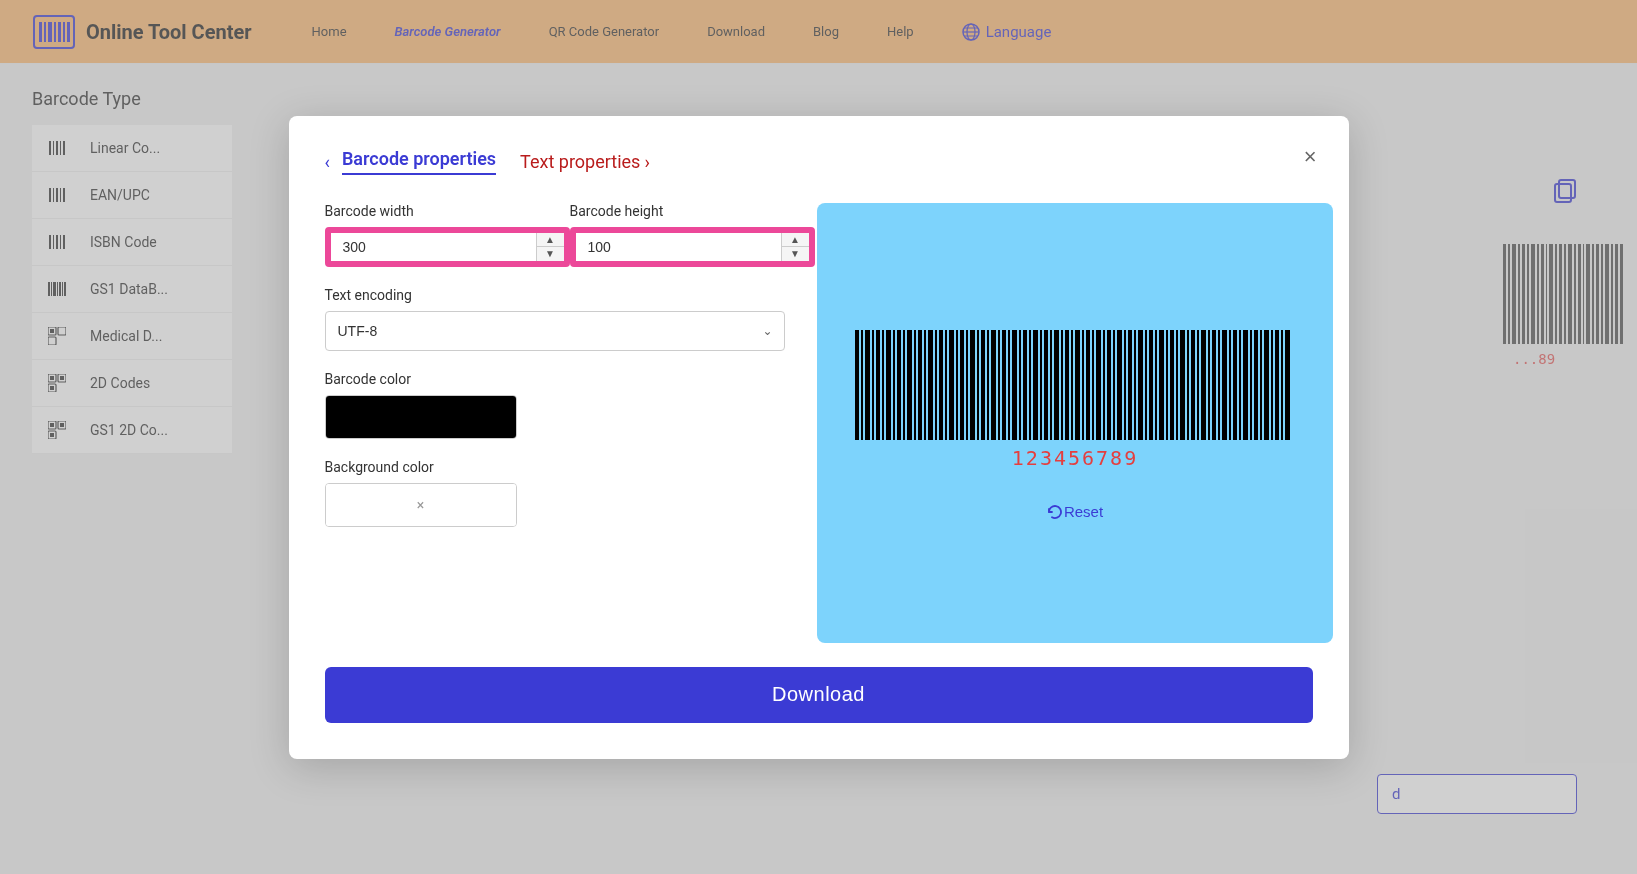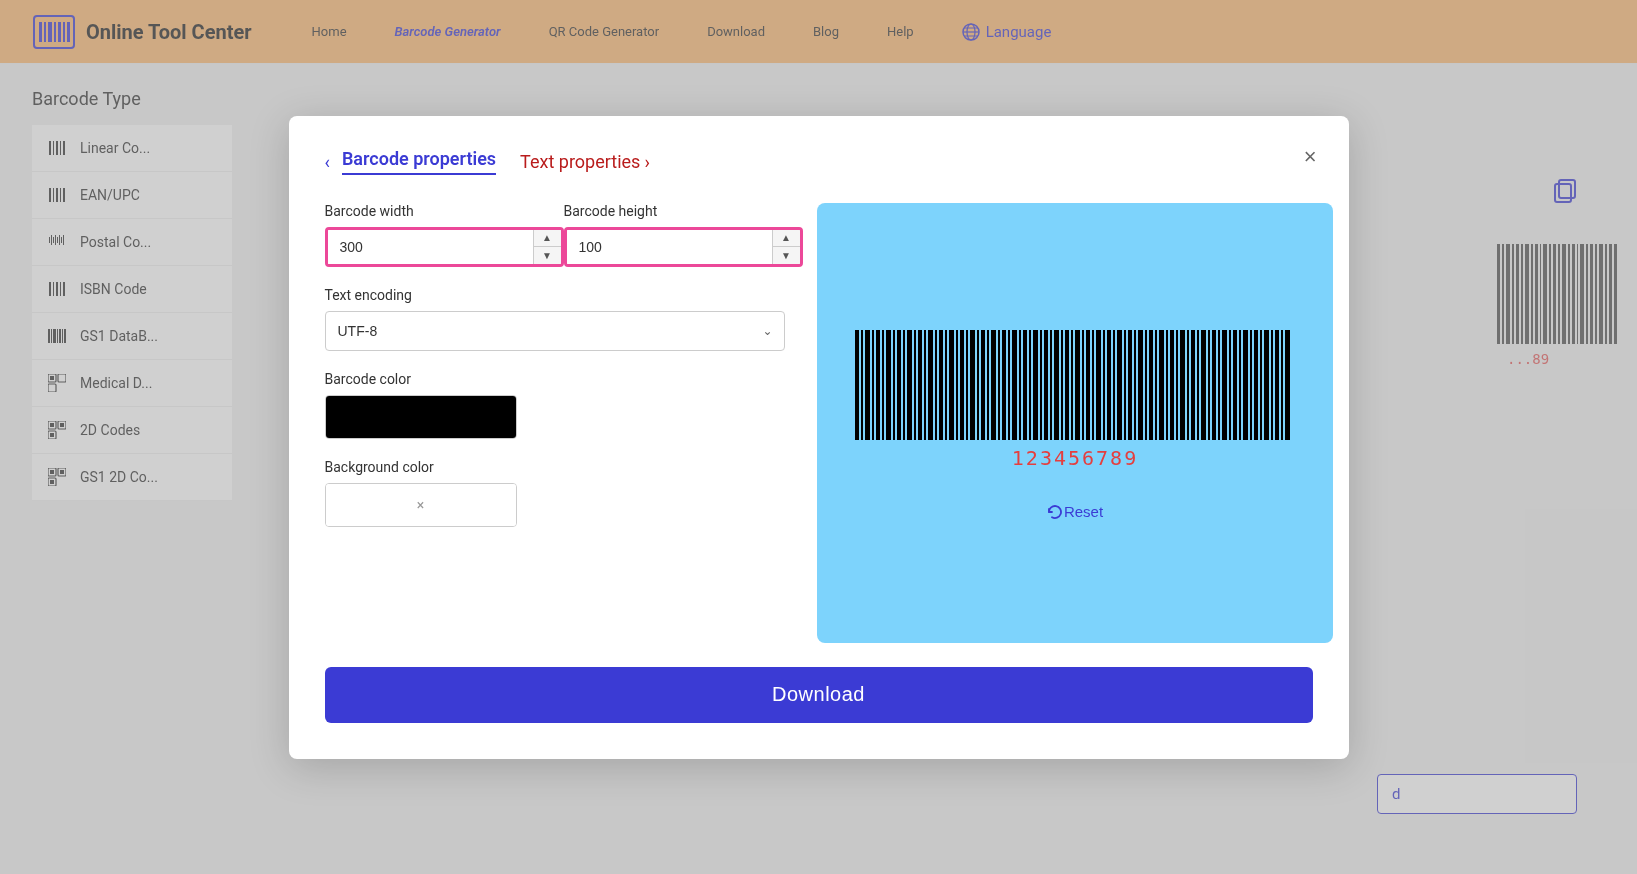--- a/index.html
+++ b/index.html
@@ -81,21 +81,21 @@
     }
     .sidebar-items {
       display: flex;
       flex-direction: column;
       gap: 0;
       width: 200px;
     }
     .sidebar-item {
       display: flex;
       align-items: center;
-      gap: 14px;
+      gap: 24px;
       padding: 14px 16px;
       background: #fff;
       border-bottom: 1px solid #eee;
       font-size: 14px;
       color: #333;
       cursor: pointer;
     }
 
     
     .modal-overlay {
@@ -172,21 +172,21 @@
     .field-group {
       flex: 1;
     }
     .field-label {
       font-size: 14px;
       color: #333;
       margin-bottom: 8px;
     }
     .field-input-row {
       display: flex;
-      border: 3px solid #ec4899;
+      border: 6px solid #ec4899;
       border-radius: 4px;
       overflow: hidden;
       height: 40px;
     }
     .field-input {
       flex: 1;
       border: none;
       outline: none;
       padding: 0 12px;
       font-size: 14px;
@@ -301,21 +301,21 @@
       font-size: 20px;
       font-weight: 500;
       cursor: pointer;
       margin-top: 24px;
       letter-spacing: 0.5px;
     }
 
     
     .bg-right-barcode {
       position: absolute;
-      right: 20px;
+      right: 14px;
       top: 180px;
       opacity: 0.85;
     }
   </style>
 </head>
 <body>
 
 <nav class="navbar">
   <div class="navbar-logo">
     <svg class="navbar-logo-icon" viewBox="0 0 44 40" fill="none">
@@ -365,33 +365,20 @@
     </div>
     <div class="sidebar-item">
       <svg width="18" height="18" viewBox="0 0 18 18">
           <rect x="1" y="2" width="2" height="14" fill="#333"></rect>
           <rect x="5" y="2" width="1" height="14" fill="#333"></rect>
           <rect x="8" y="2" width="2" height="14" fill="#333"></rect>
           <rect x="12" y="2" width="1" height="14" fill="#333"></rect>
           <rect x="15" y="2" width="2" height="14" fill="#333"></rect>
         </svg>
       <span>EAN/UPC</span>
-    </div>
-    <div class="sidebar-item">
-      <svg width="18" height="18" viewBox="0 0 18 18">
-          <rect x="1" y="4" width="1" height="6" fill="#333"></rect>
-          <rect x="3" y="2" width="1" height="10" fill="#333"></rect>
-          <rect x="5" y="4" width="1" height="6" fill="#333"></rect>
-          <rect x="7" y="2" width="1" height="10" fill="#333"></rect>
-          <rect x="9" y="4" width="1" height="6" fill="#333"></rect>
-          <rect x="11" y="2" width="1" height="10" fill="#333"></rect>
-          <rect x="13" y="4" width="1" height="6" fill="#333"></rect>
-          <rect x="15" y="2" width="1" height="10" fill="#333"></rect>
-        </svg>
-      <span>Postal Co...</span>
     </div>
     <div class="sidebar-item">
       <svg width="18" height="18" viewBox="0 0 18 18">
           <rect x="1" y="2" width="2" height="14" fill="#333"></rect>
           <rect x="5" y="2" width="1" height="14" fill="#333"></rect>
           <rect x="8" y="2" width="2" height="14" fill="#333"></rect>
           <rect x="12" y="2" width="1" height="14" fill="#333"></rect>
           <rect x="15" y="2" width="2" height="14" fill="#333"></rect>
         </svg>
       <span>ISBN Code</span>

